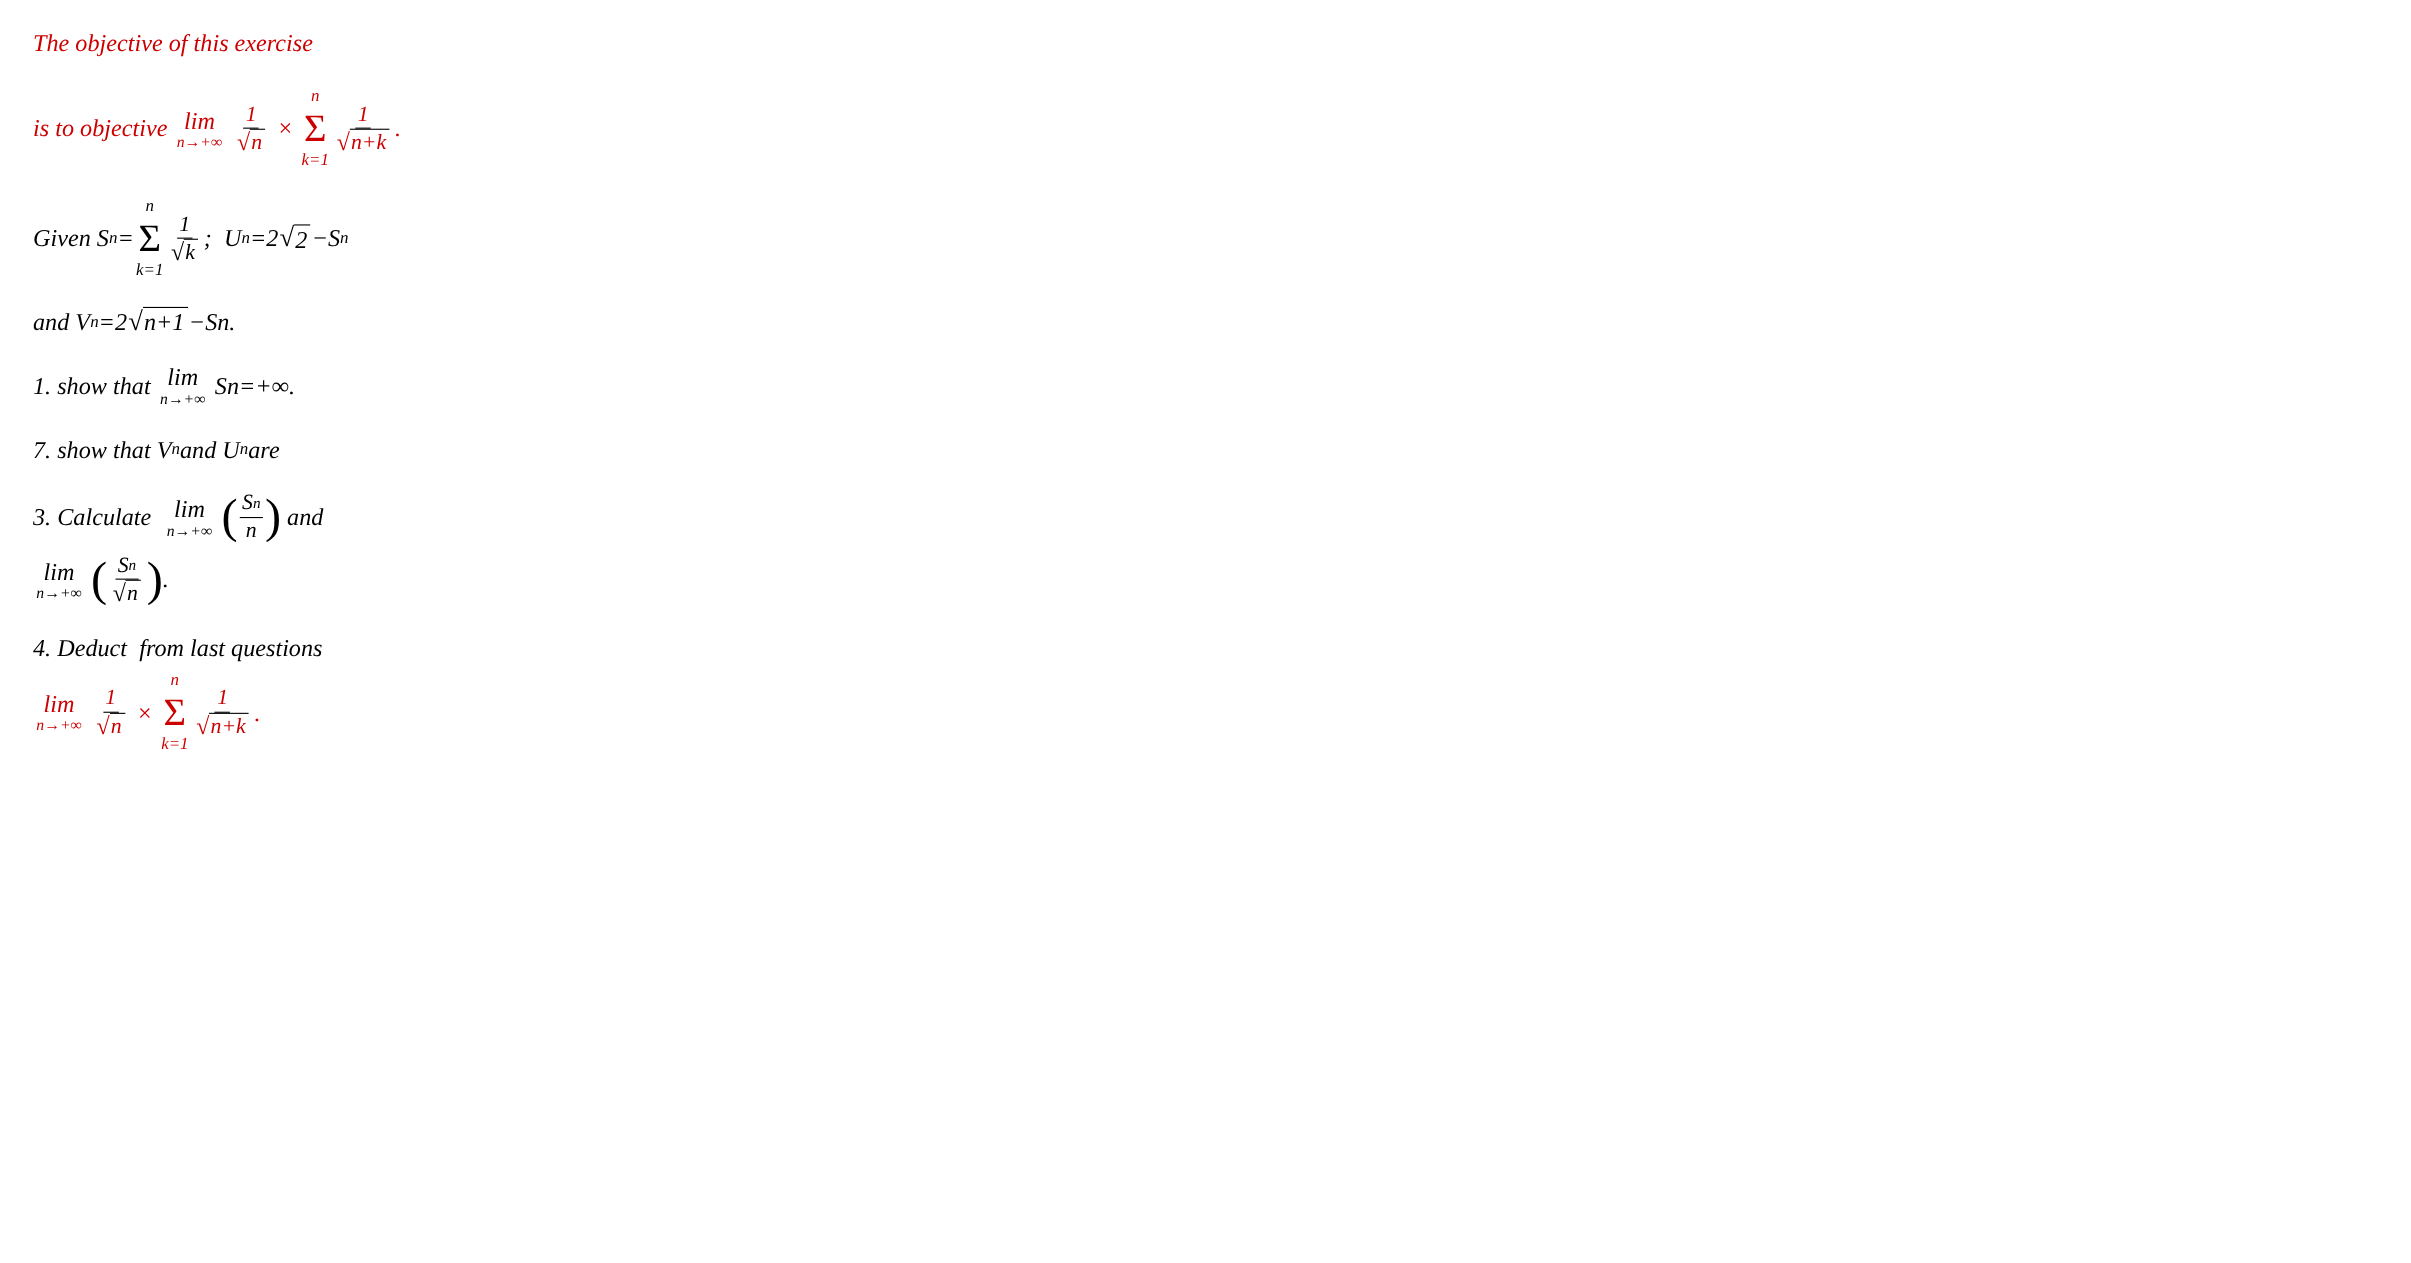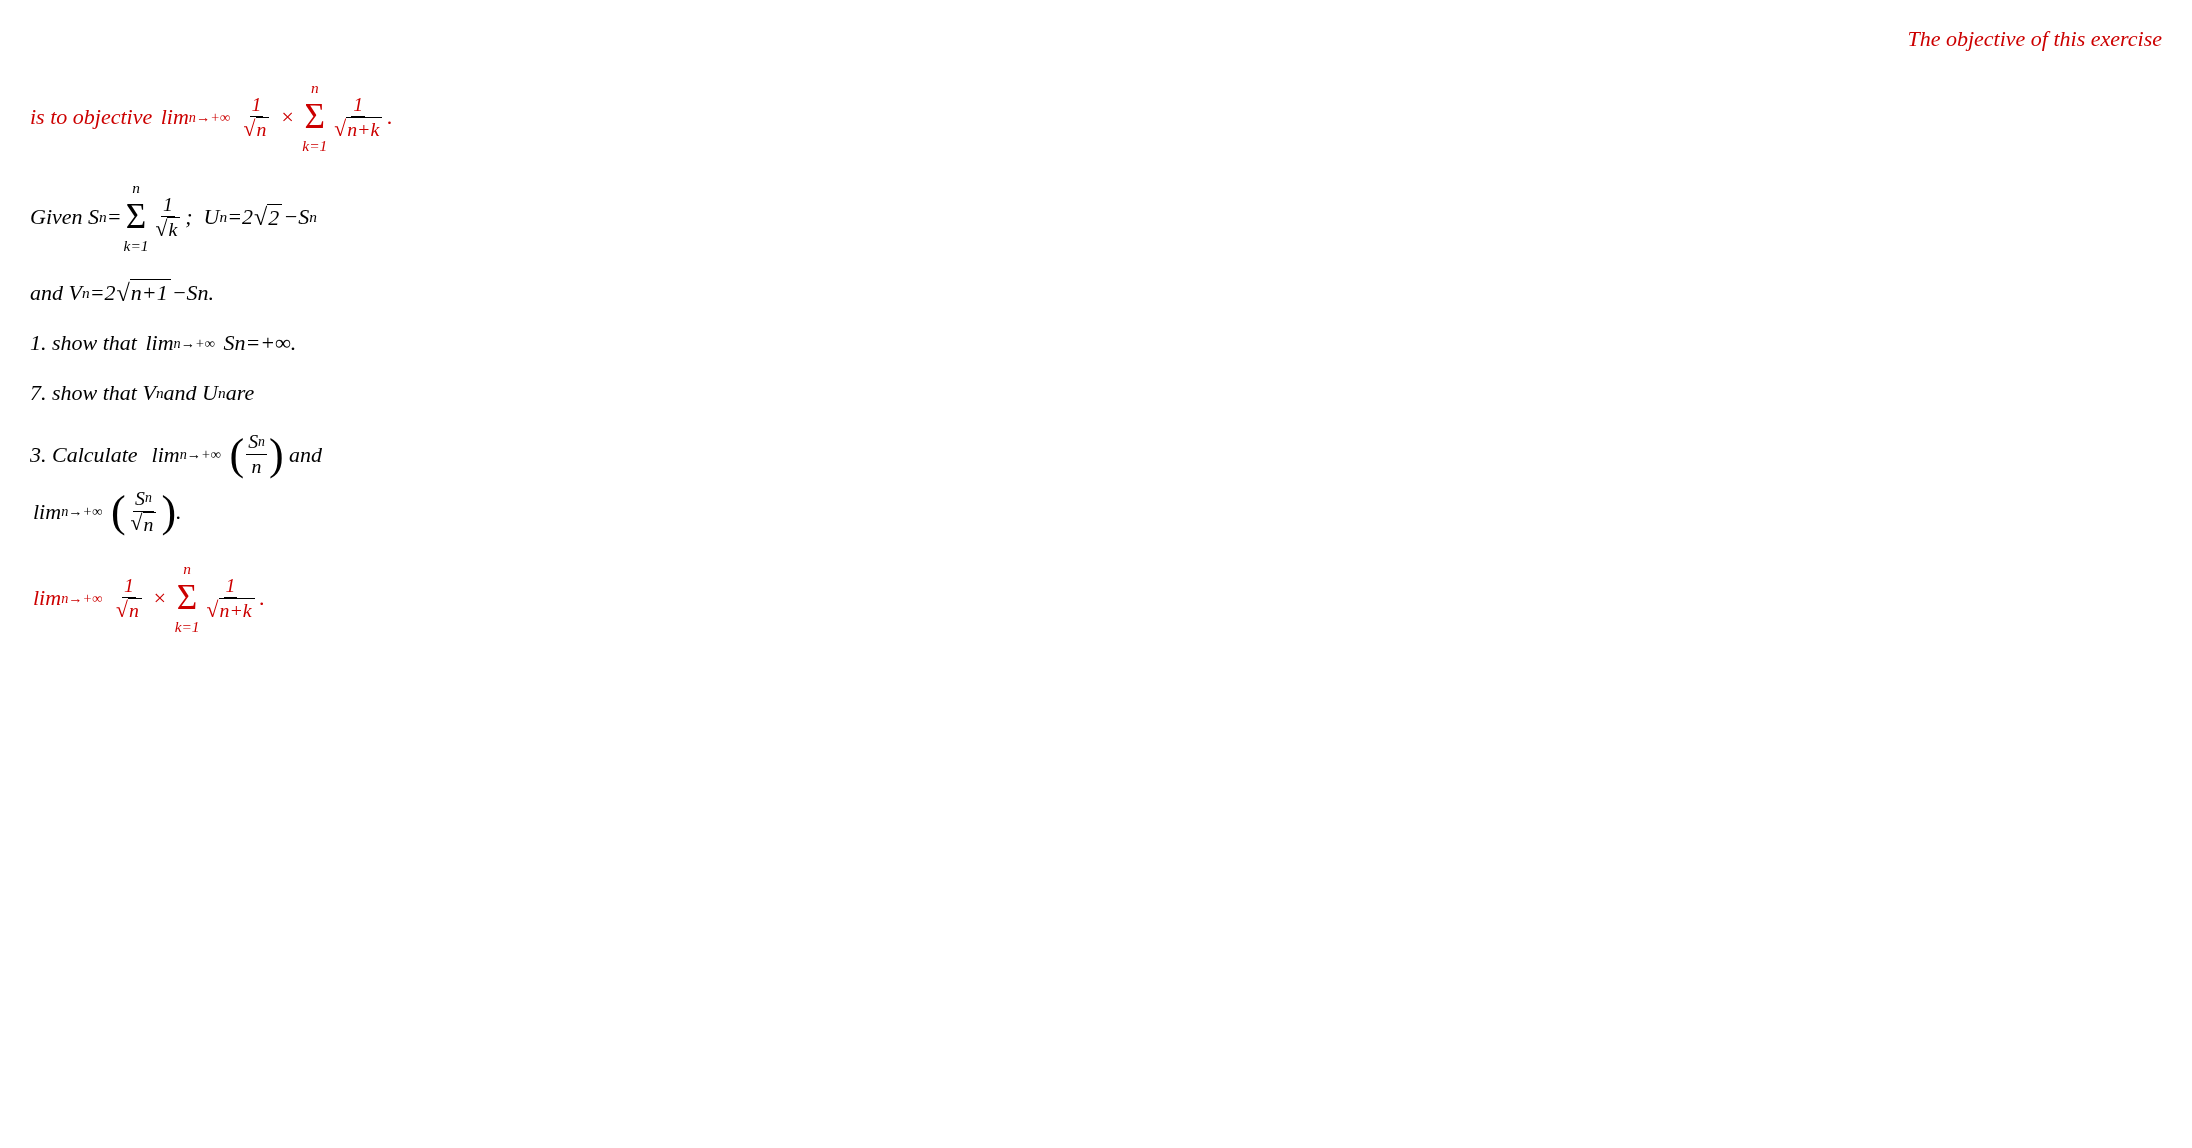--- a/index.html
+++ b/index.html
@@ -4,28 +4,28 @@
   <style>
     * { margin: 0; padding: 0; box-sizing: border-box; }
     body {
       background: #fff;
       font-family: 'Times New Roman', Times, serif;
       font-size: 22px;
       padding: 20px 30px;
       width: 2192px;
       min-height: 1148px;
     }
-    .red { color: #cc0000; font-style: italic; text-align: right; }
+    .red { color: #cc0000; font-style: italic; }
     .frac { display: inline-flex; flex-direction: column; align-items: center; vertical-align: middle; margin: 0 2px; }
     .frac .num { border-bottom: 1.5px solid #000; padding: 0 2px; font-size: 0.9em; line-height: 1.2; }
     .frac .den { padding: 0 2px; font-size: 0.9em; line-height: 1.2; }
     .sqrt { display: inline-flex; align-items: center; position: relative; margin: 0 1px; }
     .sqrt-inner { border-top: 1.5px solid #000; border-left: none; padding: 0 3px 0 1px; }
     .sqrt-sym { font-size: 1.1em; line-height: 1; }
-    .lim-block { display: inline-flex; flex-direction: row; align-items: center; vertical-align: middle; margin: 0 3px; }
+    .lim-block { display: inline-flex; flex-direction: column; align-items: center; vertical-align: middle; margin: 0 3px; }
     .lim-text { font-size: 1em; font-style: italic; }
     .lim-sub { font-size: 0.65em; line-height: 1.1; }
     .sub { font-size: 0.7em; vertical-align: sub; }
 
     .italic { font-style: italic; }
 
     p { margin-bottom: 22px; font-size: 22px; line-height: 1.7; }
     p.red { color: #cc0000; font-style: italic; }
 
     .formula-line { display: flex; align-items: center; flex-wrap: wrap; margin-bottom: 6px; }
@@ -173,20 +173,23 @@
               <span class="sqrt-inner">n</span>
           </span>
         </span>
       </span>
       <span class="big-paren">)</span>
       <span class="italic">.</span>
     </div>
   </div>
 
   <div class="content-block">
+    <div class="formula-line">
+      <span class="italic">4. Deduct &nbsp;from last questions</span>
+    </div>
     <div class="formula-line" style="margin-top:8px;">
       
       <span class="lim-block">
         <span class="lim-text italic red">lim</span>
         <span class="lim-sub italic red">n→+∞</span>
       </span>
       &nbsp;
       <span class="frac red italic">
         <span class="num">1</span>
         <span class="den">

